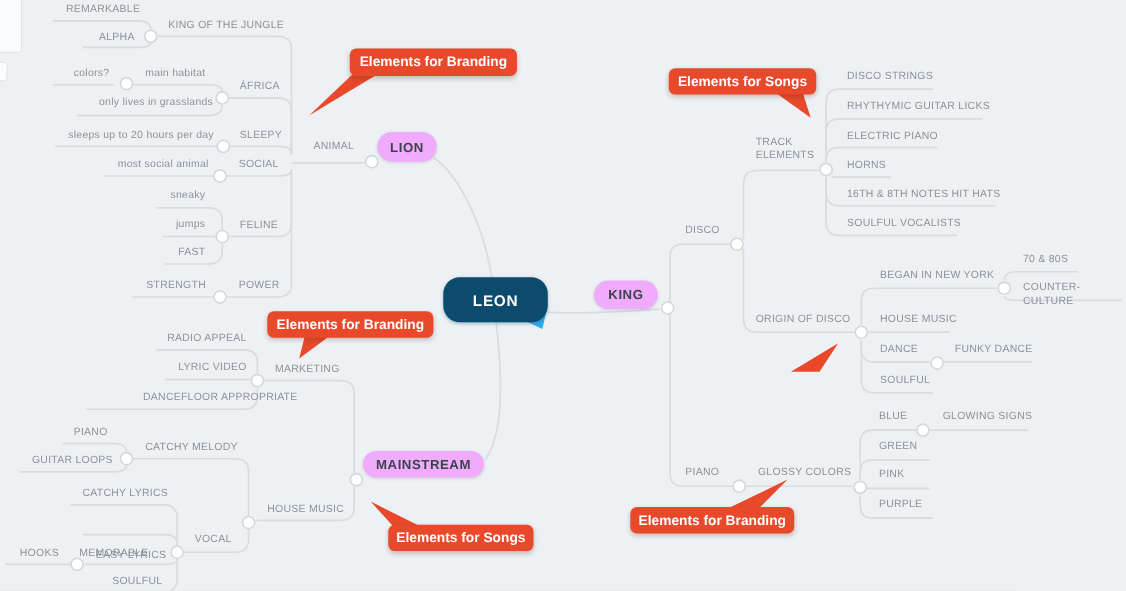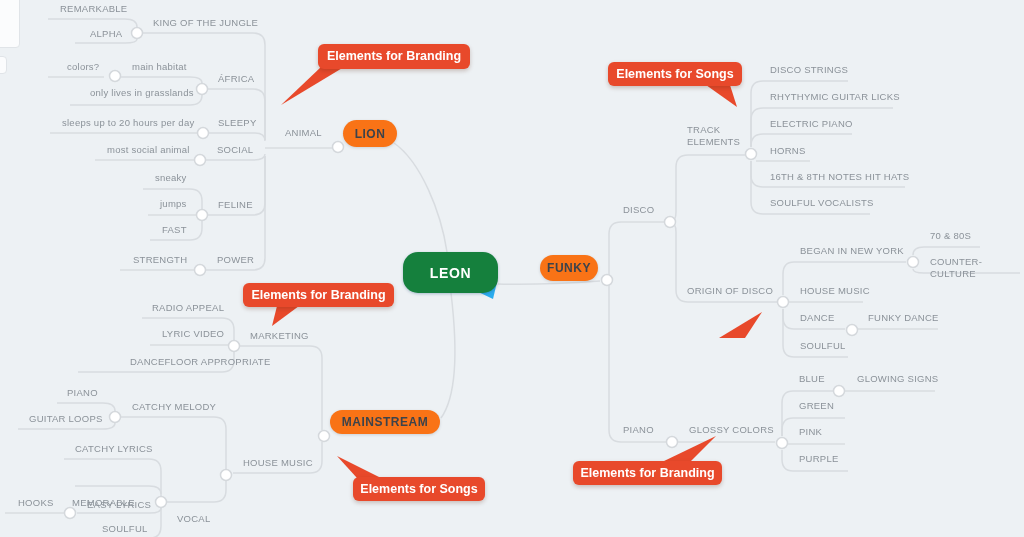--- a/index.html
+++ b/index.html
@@ -2,21 +2,21 @@
 <html><head>
 <meta charset="utf-8">
 <style>
   html,body{margin:0;padding:0;background:#e4e8eb;}
   #canvas{position:relative;width:1024px;height:537px;overflow:hidden;background:#edf1f4;
           font-family:"Liberation Sans",sans-serif;}
   #wires{position:absolute;left:0;top:0;z-index:1;}
   .edge-corner{position:absolute;background:#fbfcfd;border:1px solid #e0e4e8;border-radius:4px;z-index:2;}
   .lbl{position:absolute;font-size:9.5px;color:#8b9299;letter-spacing:.25px;
        white-space:pre-line;line-height:1.22;z-index:2;cursor:default;}
-  .pill{position:absolute;background:#f97316;border-radius:14px;z-index:3;
+  .pill{position:absolute;background:#f0abfc;border-radius:14px;z-index:3;
         box-shadow:0 1px 3px rgba(55,65,75,.18);display:flex;align-items:center;justify-content:center;
         font-weight:bold;font-size:12px;color:#3c434b;letter-spacing:.5px;}
   .root-pill{position:absolute;border-radius:15px;z-index:3;display:flex;align-items:center;justify-content:center;
         font-weight:bold;font-size:14px;color:#ffffff;letter-spacing:.6px;
         box-shadow:0 1px 3px rgba(40,90,130,.35);}
   .callout{position:absolute;border-radius:6px;z-index:4;display:flex;align-items:center;justify-content:center;
         font-weight:bold;font-size:12.5px;color:#ffffff;white-space:pre-line;line-height:1.5;
         box-shadow:0 2px 4px rgba(90,40,20,.25);text-align:left;}
 </style>
 </head>
@@ -107,21 +107,21 @@
       <circle cx="607" cy="280" r="5.5" fill="#ffffff" stroke="#d4d8dc" stroke-width="1.5"></circle>
       <circle cx="670" cy="222" r="5.5" fill="#ffffff" stroke="#d4d8dc" stroke-width="1.5"></circle>
       <circle cx="751" cy="154" r="5.5" fill="#ffffff" stroke="#d4d8dc" stroke-width="1.5"></circle>
       <circle cx="783" cy="302" r="5.5" fill="#ffffff" stroke="#d4d8dc" stroke-width="1.5"></circle>
       <circle cx="913" cy="262" r="5.5" fill="#ffffff" stroke="#d4d8dc" stroke-width="1.5"></circle>
       <circle cx="852" cy="330" r="5.5" fill="#ffffff" stroke="#d4d8dc" stroke-width="1.5"></circle>
       <circle cx="672" cy="442" r="5.5" fill="#ffffff" stroke="#d4d8dc" stroke-width="1.5"></circle>
       <circle cx="782" cy="443" r="5.5" fill="#ffffff" stroke="#d4d8dc" stroke-width="1.5"></circle>
       <circle cx="839" cy="391" r="5.5" fill="#ffffff" stroke="#d4d8dc" stroke-width="1.5"></circle>
     </svg>
-  <div class="root-pill" id="root" style="left: 403px; top: 252px; width: 95px; height: 41px; background: #15803d;">LEON</div>
+  <div class="root-pill" id="root" style="left: 403px; top: 252px; width: 95px; height: 41px; background: #0c4a6e;">LEON</div>
 <div class="edge-corner" style="left: -10px; top: -6px; width: 28px; height: 52px;"></div>
     <div class="edge-corner" style="left: -10px; top: 56px; width: 15px; height: 16px;"></div>
     <div class="lbl" style="left: 60px; top: 3px; color: rgb(139, 146, 153);">REMARKABLE</div>
     <div class="lbl" style="left: 153px; top: 17px; color: rgb(139, 146, 153);">KING OF THE JUNGLE</div>
     <div class="lbl" style="left: 90px; top: 28px; color: rgb(139, 146, 153);">ALPHA</div>
     <div class="lbl" style="left: 67px; top: 61px; color: rgb(139, 146, 153);">colors?</div>
     <div class="lbl" style="left: 132px; top: 61px; color: rgb(139, 146, 153);">main habitat</div>
     <div class="lbl" style="left: 90px; top: 87px; color: rgb(139, 146, 153);">only lives in grasslands</div>
     <div class="lbl" style="left: 218px; top: 73px; color: rgb(139, 146, 153);">ÁFRICA</div>
     <div class="lbl" style="left: 62px; top: 117px; color: rgb(139, 146, 153);">sleeps up to 20 hours per day</div>
@@ -140,21 +140,21 @@
     <div class="lbl" style="left: 90px; top: 356px; color: rgb(139, 146, 153); padding-left: 40px;">DANCEFLOOR APPROPRIATE</div>
     <div class="lbl" style="left: 250px; top: 330px; color: rgb(139, 146, 153);">MARKETING</div>
     <div class="lbl" style="left: 67px; top: 387px; color: rgb(139, 146, 153);">PIANO</div>
     <div class="lbl" style="left: 29px; top: 413px; color: rgb(139, 146, 153);">GUITAR LOOPS</div>
     <div class="lbl" style="left: 132px; top: 401px; color: rgb(139, 146, 153);">CATCHY MELODY</div>
     <div class="lbl" style="left: 75px; top: 443px; color: rgb(139, 146, 153);">CATCHY LYRICS</div>
     <div class="lbl" style="left: 87px; top: 487px; color: rgb(139, 146, 153); margin-top: 12px;">EASY LYRICS</div>
     <div class="lbl" style="left: 72px; top: 497px; color: rgb(139, 146, 153);">MEMORABLE</div>
     <div class="lbl" style="left: 18px; top: 497px; color: rgb(139, 146, 153);">HOOKS</div>
     <div class="lbl" style="left: 102px; top: 523px; color: rgb(139, 146, 153);">SOULFUL</div>
-    <div class="lbl" style="left: 177px; top: 485px; color: rgb(139, 146, 153); margin-top: 28px;">VOCAL</div>
+    <div class="lbl" style="left: 177px; top: 485px; color: rgb(139, 146, 153);">VOCAL</div>
     <div class="lbl" style="left: 243px; top: 457px; color: rgb(139, 146, 153);">HOUSE MUSIC</div>
     <div class="lbl" style="left: 623px; top: 204px; color: rgb(139, 146, 153);">DISCO</div>
     <div class="lbl" style="left: 687px; top: 124px; color: rgb(139, 146, 153);">TRACK
 ELEMENTS</div>
     <div class="lbl" style="left: 770px; top: 64px; color: rgb(139, 146, 153);">DISCO STRINGS</div>
     <div class="lbl" style="left: 770px; top: 91px; color: rgb(139, 146, 153);">RHYTHYMIC GUITAR LICKS</div>
     <div class="lbl" style="left: 770px; top: 118px; color: rgb(139, 146, 153);">ELECTRIC PIANO</div>
     <div class="lbl" style="left: 770px; top: 145px; color: rgb(139, 146, 153);">HORNS</div>
     <div class="lbl" style="left: 770px; top: 171px; color: rgb(139, 146, 153);">16TH &amp; 8TH NOTES HIT HATS</div>
     <div class="lbl" style="left: 770px; top: 197px; color: rgb(139, 146, 153);">SOULFUL VOCALISTS</div>
@@ -167,20 +167,20 @@
     <div class="lbl" style="left: 868px; top: 312px; color: rgb(139, 146, 153);">FUNKY DANCE</div>
     <div class="lbl" style="left: 800px; top: 340px; color: rgb(139, 146, 153);">SOULFUL</div>
     <div class="lbl" style="left: 623px; top: 424px; color: rgb(139, 146, 153);">PIANO</div>
     <div class="lbl" style="left: 689px; top: 424px; color: rgb(139, 146, 153);">GLOSSY COLORS</div>
     <div class="lbl" style="left: 799px; top: 373px; color: rgb(139, 146, 153);">BLUE</div>
     <div class="lbl" style="left: 857px; top: 373px; color: rgb(139, 146, 153);">GLOWING SIGNS</div>
     <div class="lbl" style="left: 799px; top: 400px; color: rgb(139, 146, 153);">GREEN</div>
     <div class="lbl" style="left: 799px; top: 426px; color: rgb(139, 146, 153);">PINK</div>
     <div class="lbl" style="left: 799px; top: 453px; color: rgb(139, 146, 153);">PURPLE</div>
     <div class="pill" style="left: 343px; top: 120px; width: 54px; height: 27px; color: rgb(60, 67, 75);">LION</div>
-    <div class="pill" style="left: 540px; top: 255px; width: 58px; height: 26px; color: rgb(60, 67, 75);">FUNKY</div>
+    <div class="pill" style="left: 540px; top: 255px; width: 58px; height: 26px; color: rgb(60, 67, 75);">KING</div>
     <div class="pill" style="left: 330px; top: 410px; width: 110px; height: 24px; color: rgb(60, 67, 75);">MAINSTREAM</div>
     <div class="callout" style="left: 318px; top: 44px; width: 152px; height: 25px; background: rgb(232, 73, 43);">Elements for Branding</div>
     <div class="callout" style="left: 243px; top: 283px; width: 151px; height: 24px; background: rgb(232, 73, 43);">Elements for Branding</div>
     <div class="callout" style="left: 353px; top: 477px; width: 132px; height: 24px; background: rgb(232, 73, 43);">Elements for Songs</div>
     <div class="callout" style="left: 608px; top: 62px; width: 134px; height: 24px; background: rgb(232, 73, 43);">Elements for Songs</div>
     <div class="callout" style="left: 573px; top: 461px; width: 149px; height: 24px; background: rgb(232, 73, 43);">Elements for Branding</div>
   </div>
 
 </body></html>

